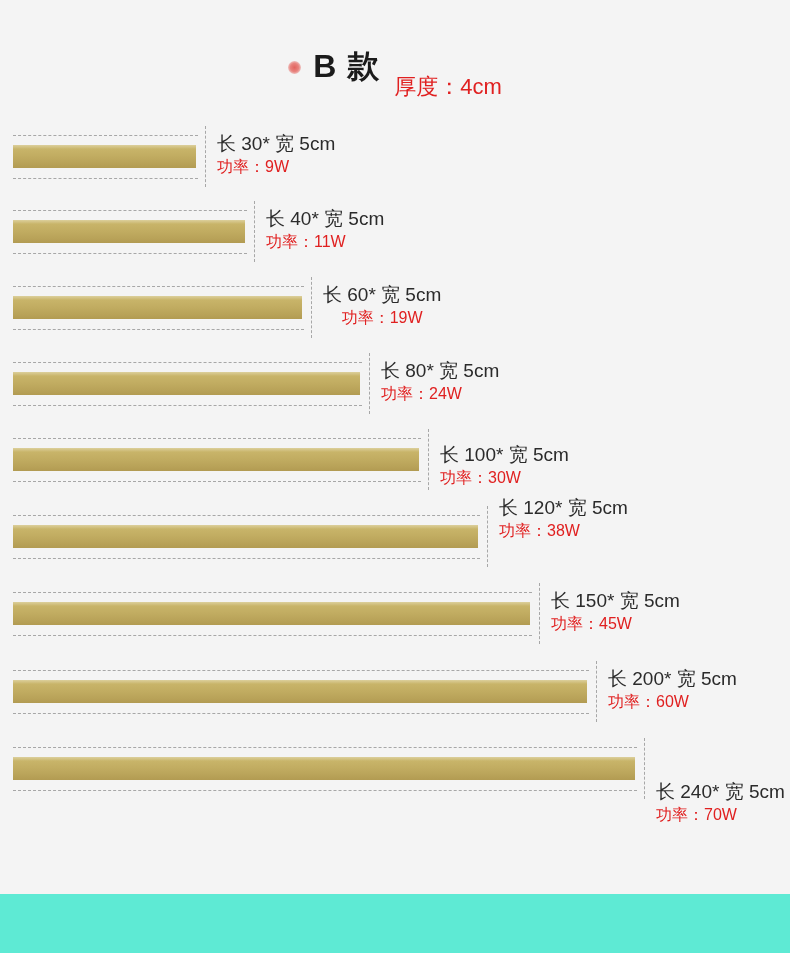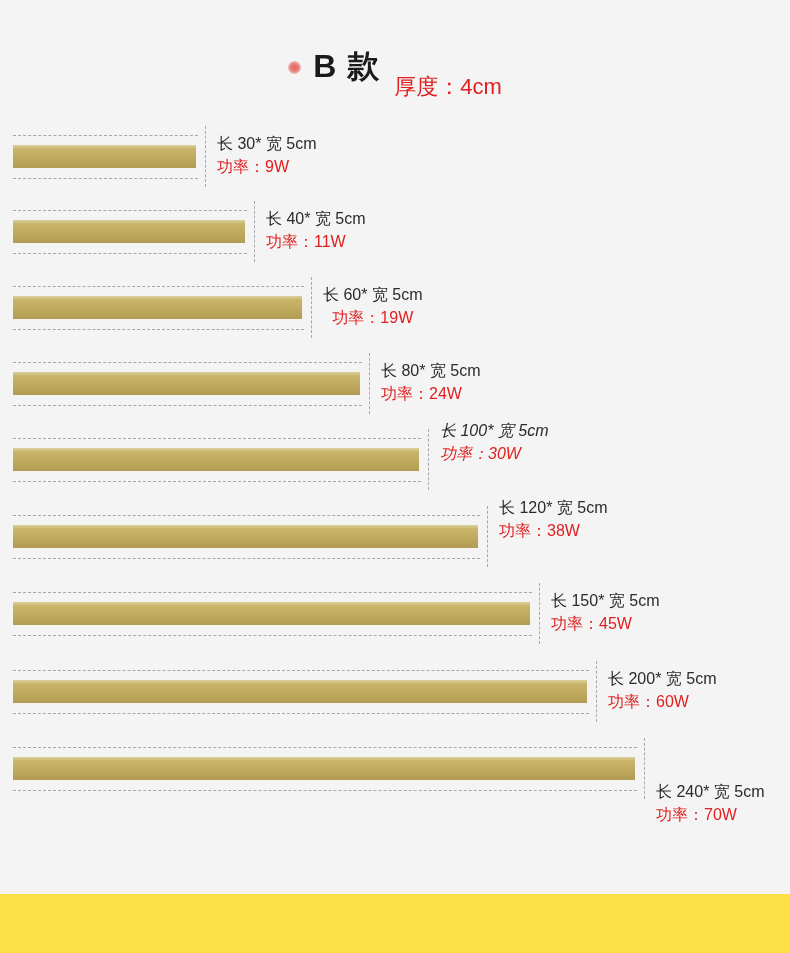--- a/index.html
+++ b/index.html
@@ -7,21 +7,21 @@
     padding: 0;
     background: #ffffff;
   }
   body {
     font-family: "Liberation Sans", "DejaVu Sans", sans-serif;
   }
   #page {
     position: relative;
     width: 790px;
     height: 953px;
-    background: #fde047;
+    background: #5eead4;
     overflow: hidden;
   }
   
   #panel {
     position: absolute;
     left: 0;
     top: 0;
     width: 790px;
     height: 894px;
     background: #f4f4f4;
@@ -100,21 +100,21 @@
     position: absolute;
     left: 0; right: 0; top: 0;
     height: 4px;
     background: linear-gradient(to bottom, rgba(255,255,255,0.30), rgba(255,255,255,0));
   }
   .labels {
     position: absolute;
     white-space: nowrap;
   }
   .label-size {
-    font-size: 16px;
+    font-size: 19px;
     color: #2b2b2b;
     line-height: 23px;
   }
   .label-power {
     font-size: 16px;
     color: #e02020;
     line-height: 23px;
   }
 </style>
 </head>
@@ -169,21 +169,21 @@
         <div class="labels" style="left: 381px; top: 359px;">
           <div class="label-size">长 80* 宽 5cm</div>
           <div class="label-power">功率：24W</div>
         </div>
       </div>
       <div class="row" style="top: 0px; left: 0px; width: 790px; height: 0px;">
         <div class="guide-h" style="top: 438px; width: 408px;"></div>
         <div class="guide-h" style="top: 481px; width: 408px;"></div>
         <div class="guide-v" style="left: 428px; top: 429px; height: 61px;"></div>
         <div class="bar" style="top: 448px; width: 406px;"></div>
-        <div class="labels" style="left: 440px; top: 419px; font-style: italic;">
+        <div class="labels" style="left: 440px; top: 443px;">
           <div class="label-size">长 100* 宽 5cm</div>
           <div class="label-power">功率：30W</div>
         </div>
       </div>
       <div class="row" style="top: 0px; left: 0px; width: 790px; height: 0px;">
         <div class="guide-h" style="top: 515px; width: 467px;"></div>
         <div class="guide-h" style="top: 558px; width: 467px;"></div>
         <div class="guide-v" style="left: 487px; top: 506px; height: 61px;"></div>
         <div class="bar" style="top: 525px; width: 465px;"></div>
         <div class="labels" style="left: 499px; top: 496px;">

